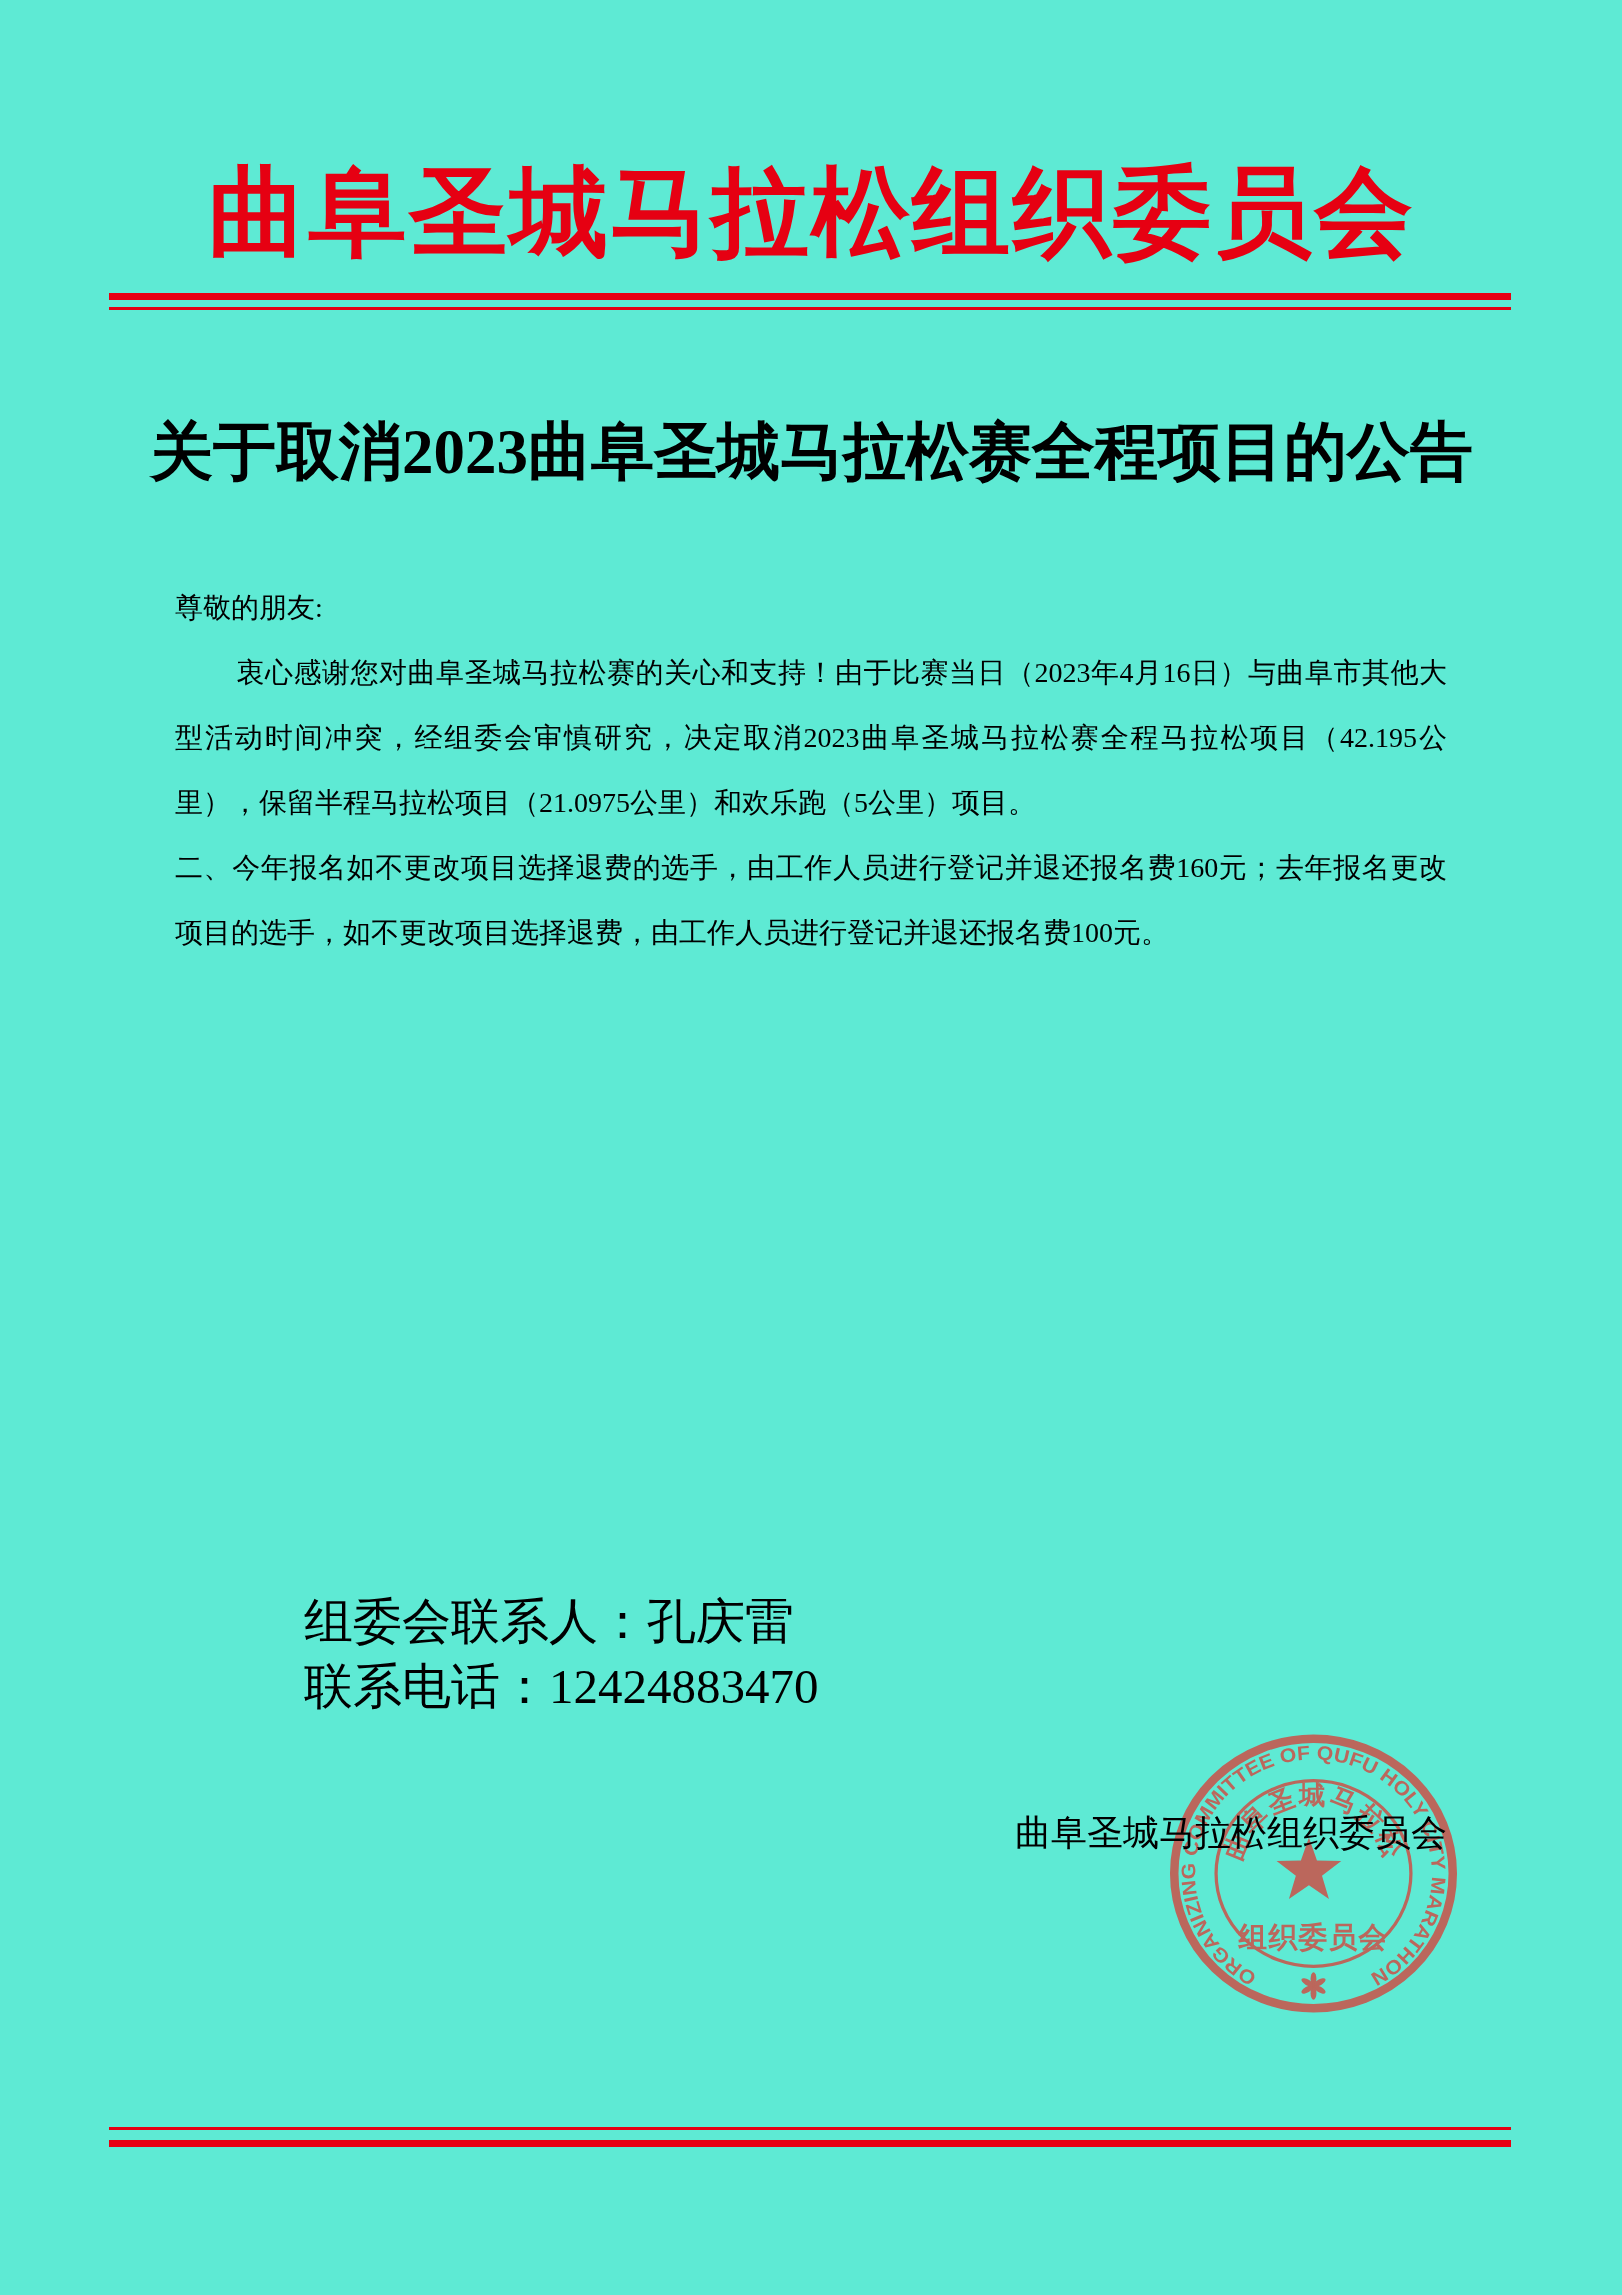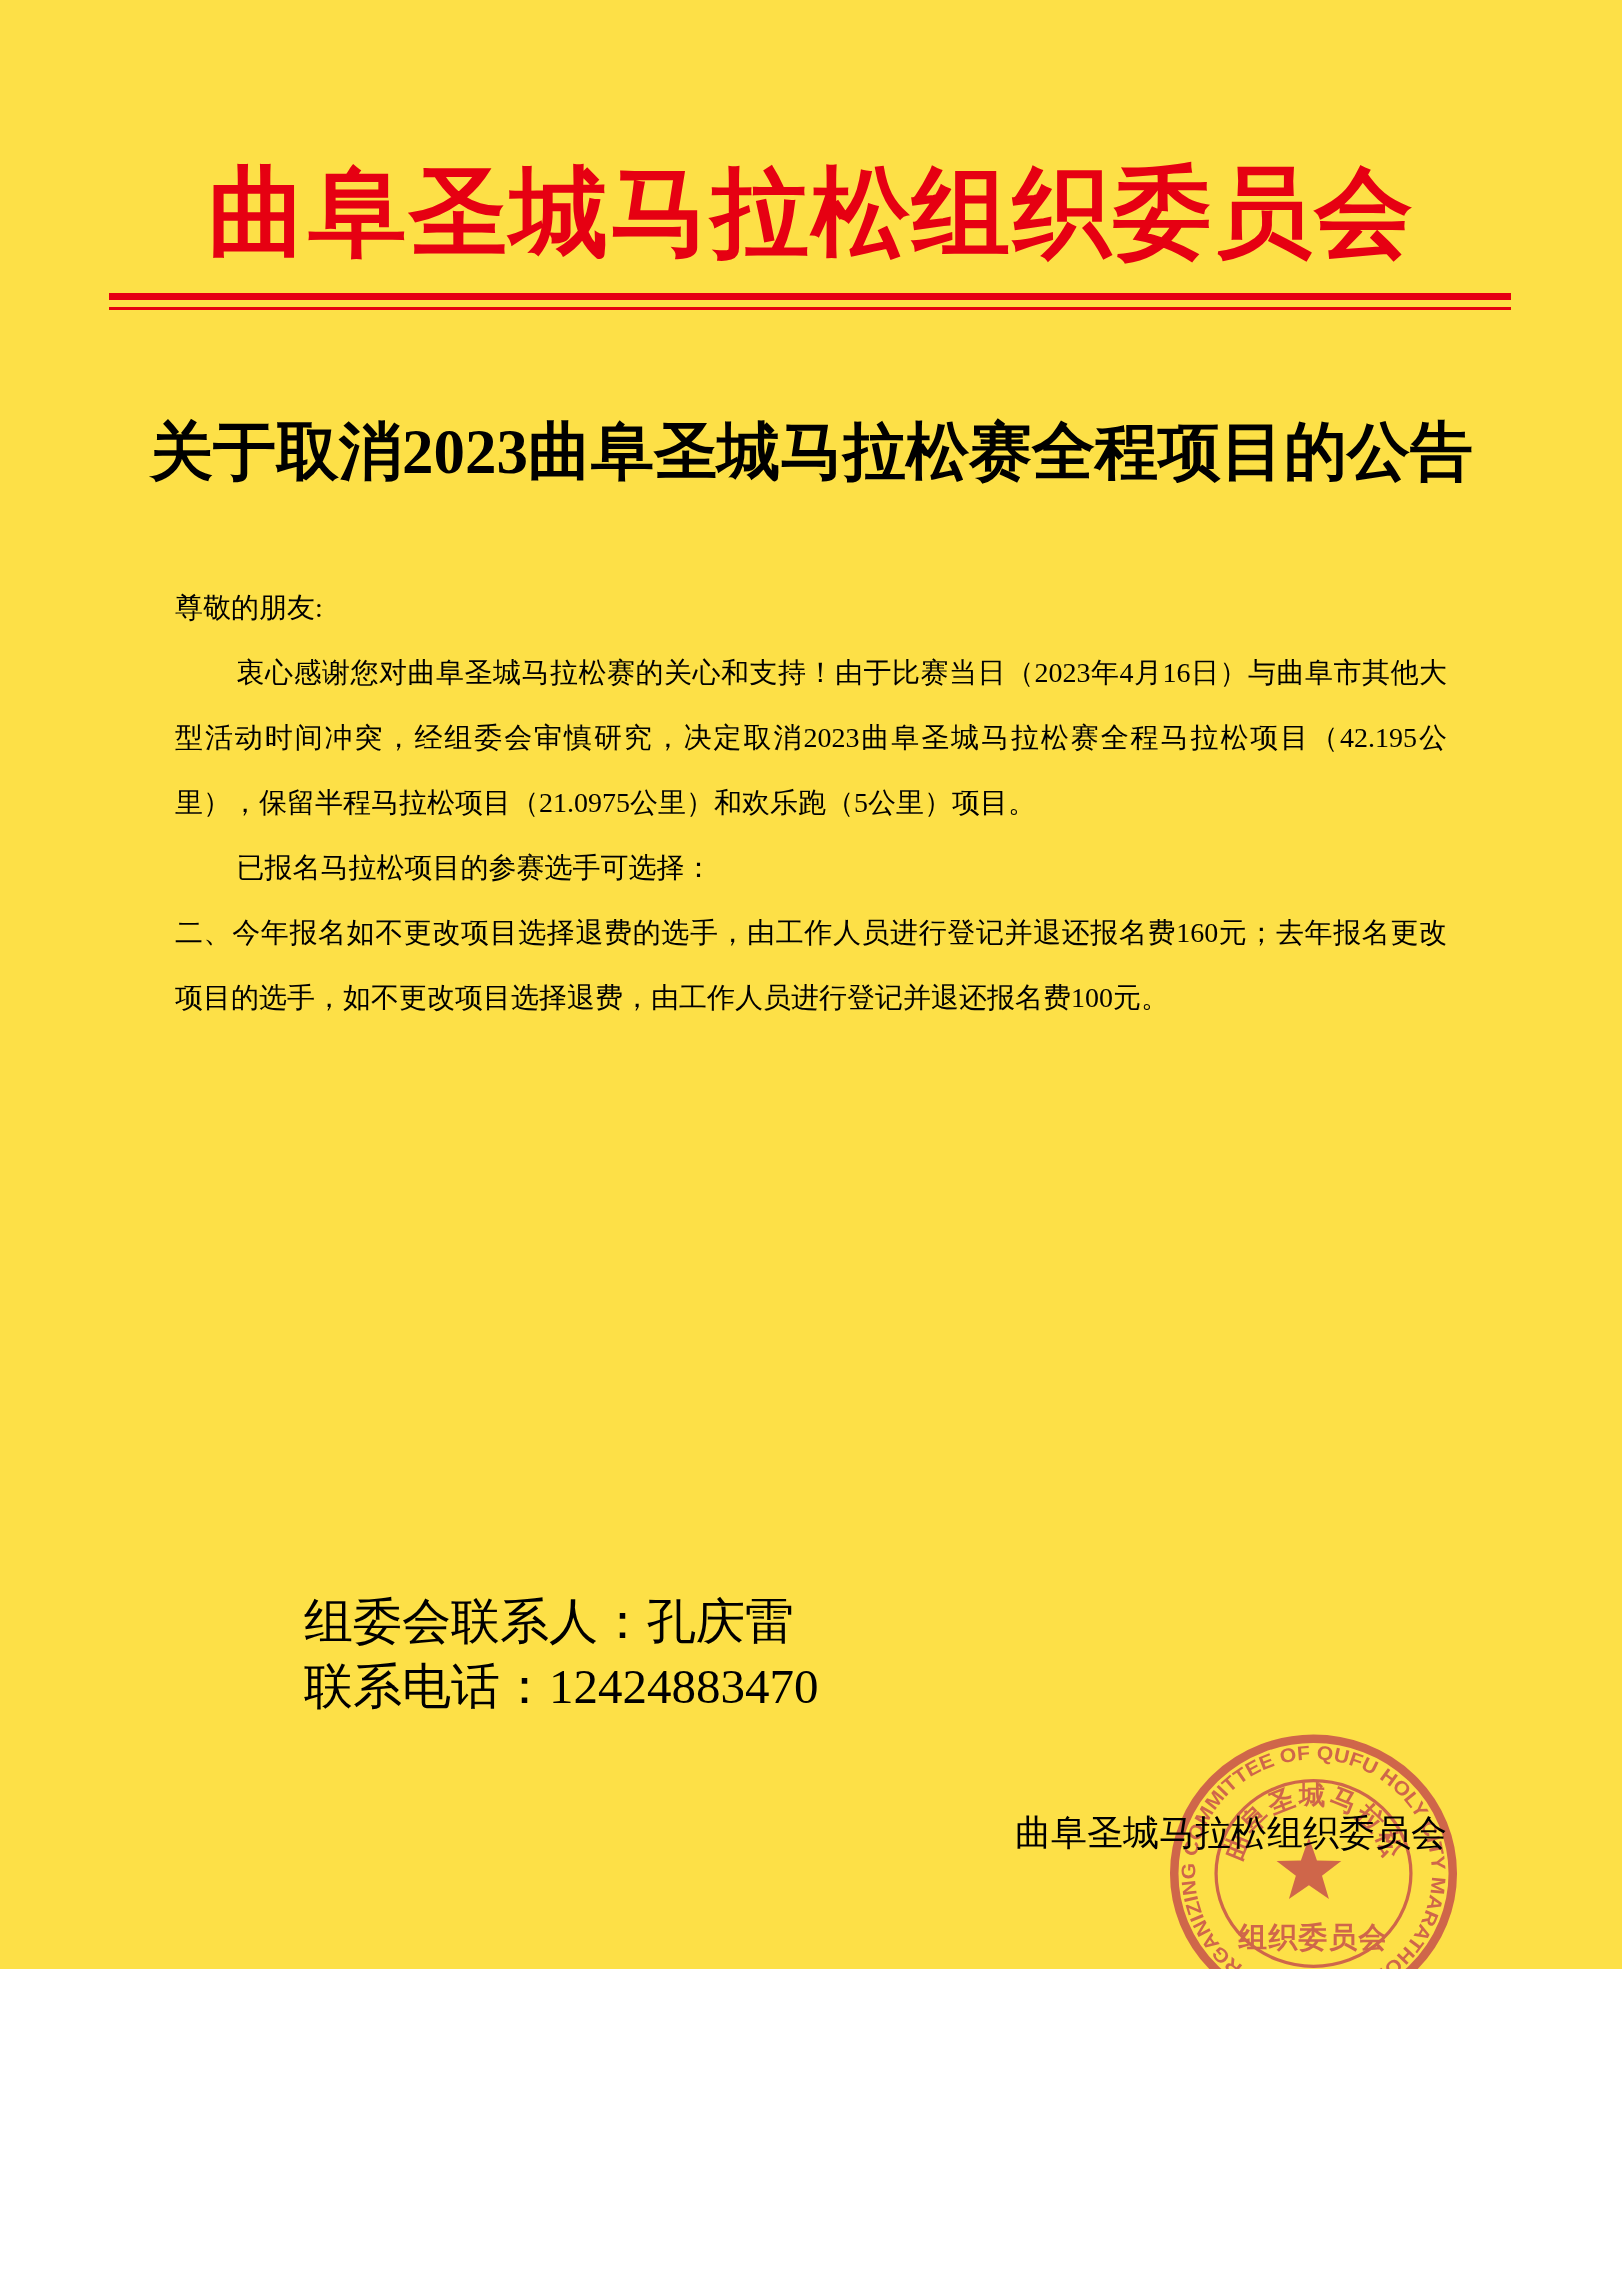--- a/index.html
+++ b/index.html
@@ -1,20 +1,20 @@
 <!DOCTYPE html>
 <html style="font-size:10.5px"><head>
 <meta charset="utf-8">
 <style>
   html,body{margin:0;padding:0;background:#ffffff;}
   .page{
     position:relative;
     width:1623px;
-    height:1969px;
-    background:#fde047;
+    height:2295px;
+    background:#5eead4;
     font-family:"Liberation Serif","DejaVu Serif",serif;
     color:#000000;
     overflow:hidden;
   }
   
   .letterhead{
     position:absolute;
     top:160px; left:0; width:100%;
     text-align:center;
     font-size:98px;
@@ -84,21 +84,20 @@
   <div class="letterhead">曲阜圣城马拉松组织委员会</div>
 
   <div class="rule t1"></div>
   <div class="rule t2"></div>
 
   <div class="doc-title">关于取消2023曲阜圣城马拉松赛全程项目的公告</div>
 
   <div class="body-text">
     <p>尊敬的朋友:</p>
     <p class="ind">衷心感谢您对曲阜圣城马拉松赛的关心和支持！由于比赛当日（2023年4月16日）与曲阜市其他大型活动时间冲突，经组委会审慎研究，决定取消2023曲阜圣城马拉松赛全程马拉松项目（42.195公里），保留半程马拉松项目（21.0975公里）和欢乐跑（5公里）项目。</p>
-    <p class="ind">已报名马拉松项目的参赛选手可选择：</p>
     <p>二、今年报名如不更改项目选择退费的选手，由工作人员进行登记并退还报名费160元；去年报名更改项目的选手，如不更改项目选择退费，由工作人员进行登记并退还报名费100元。</p>
   </div>
 
   <div class="contact">
     <div>组委会联系人：孔庆雷</div>
     <div>联系电话：12424883470</div>
   </div>
 
   <div class="signoff">
     <div>曲阜圣城马拉松组织委员会</div>

